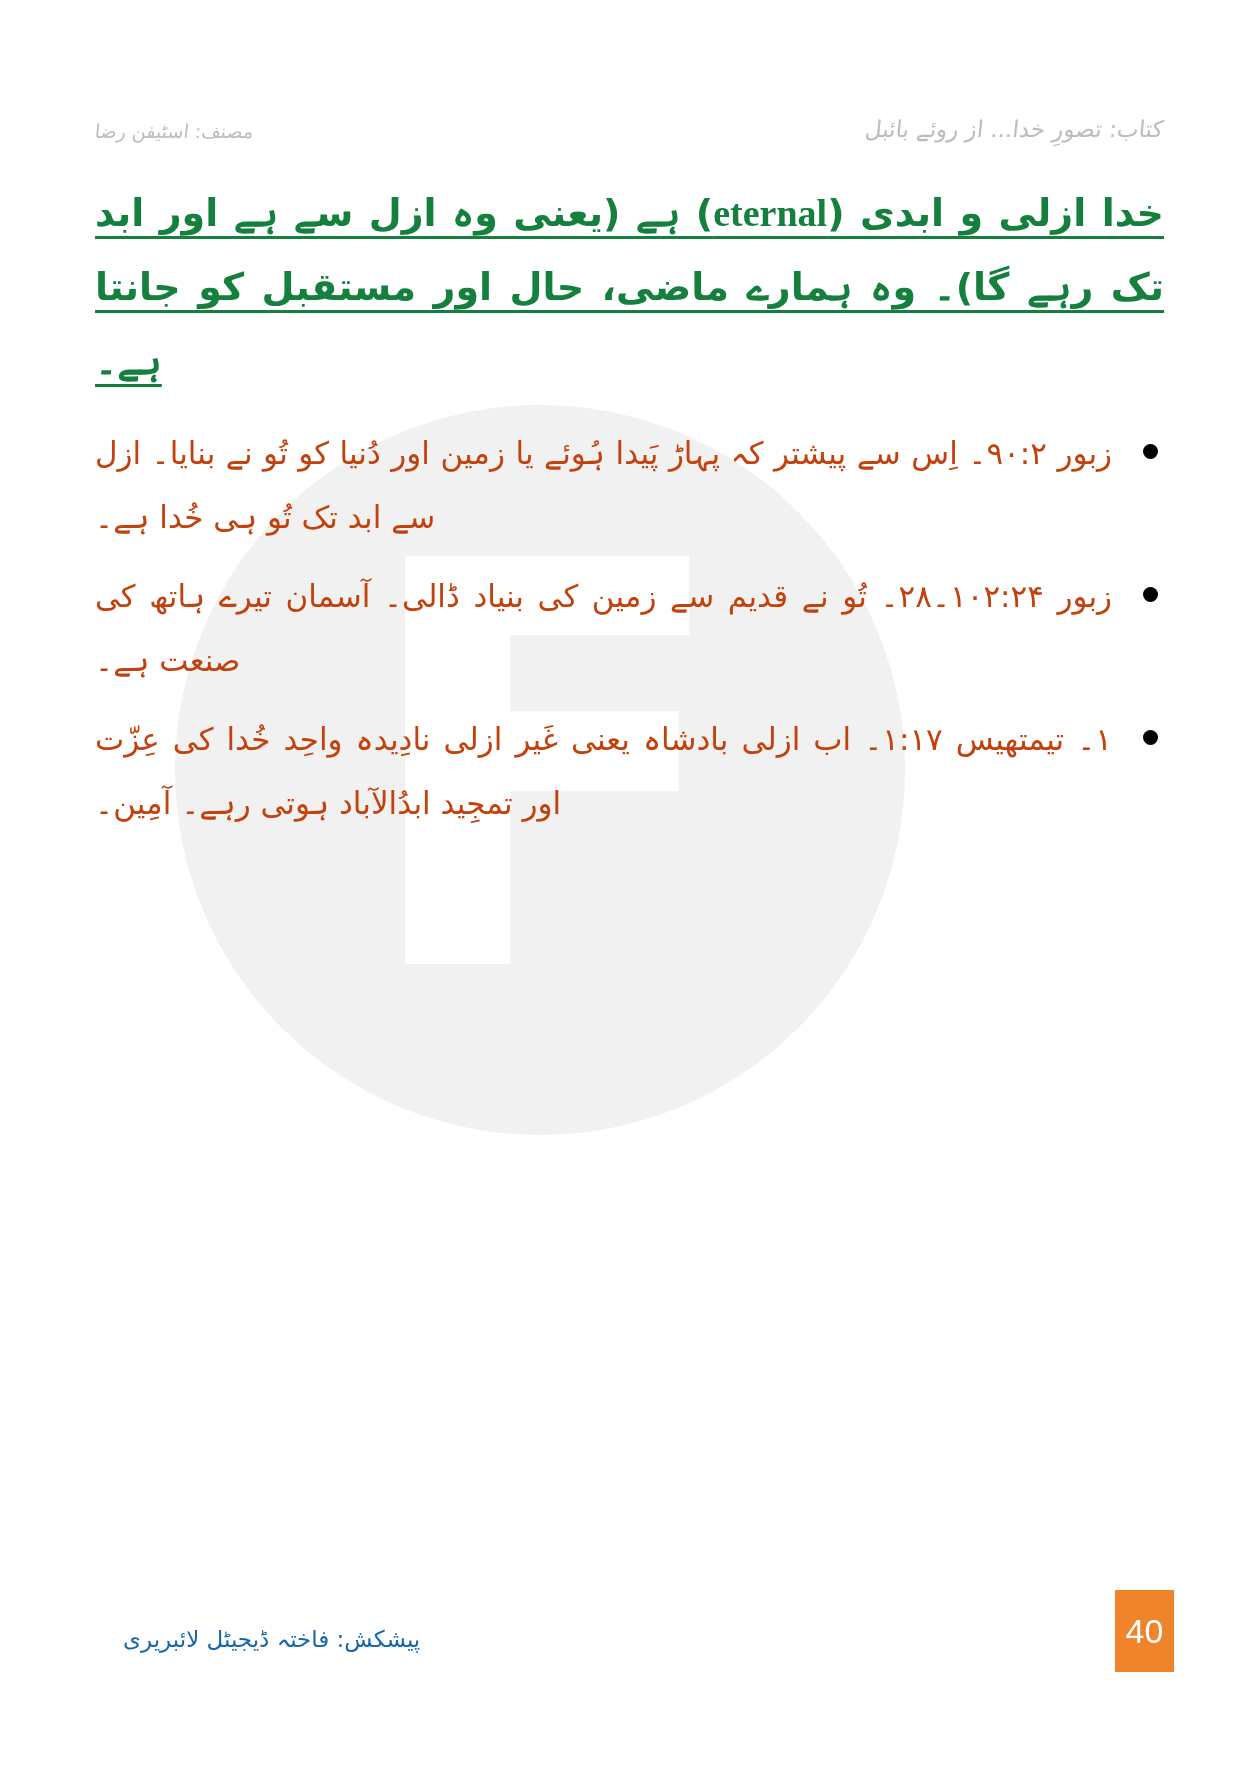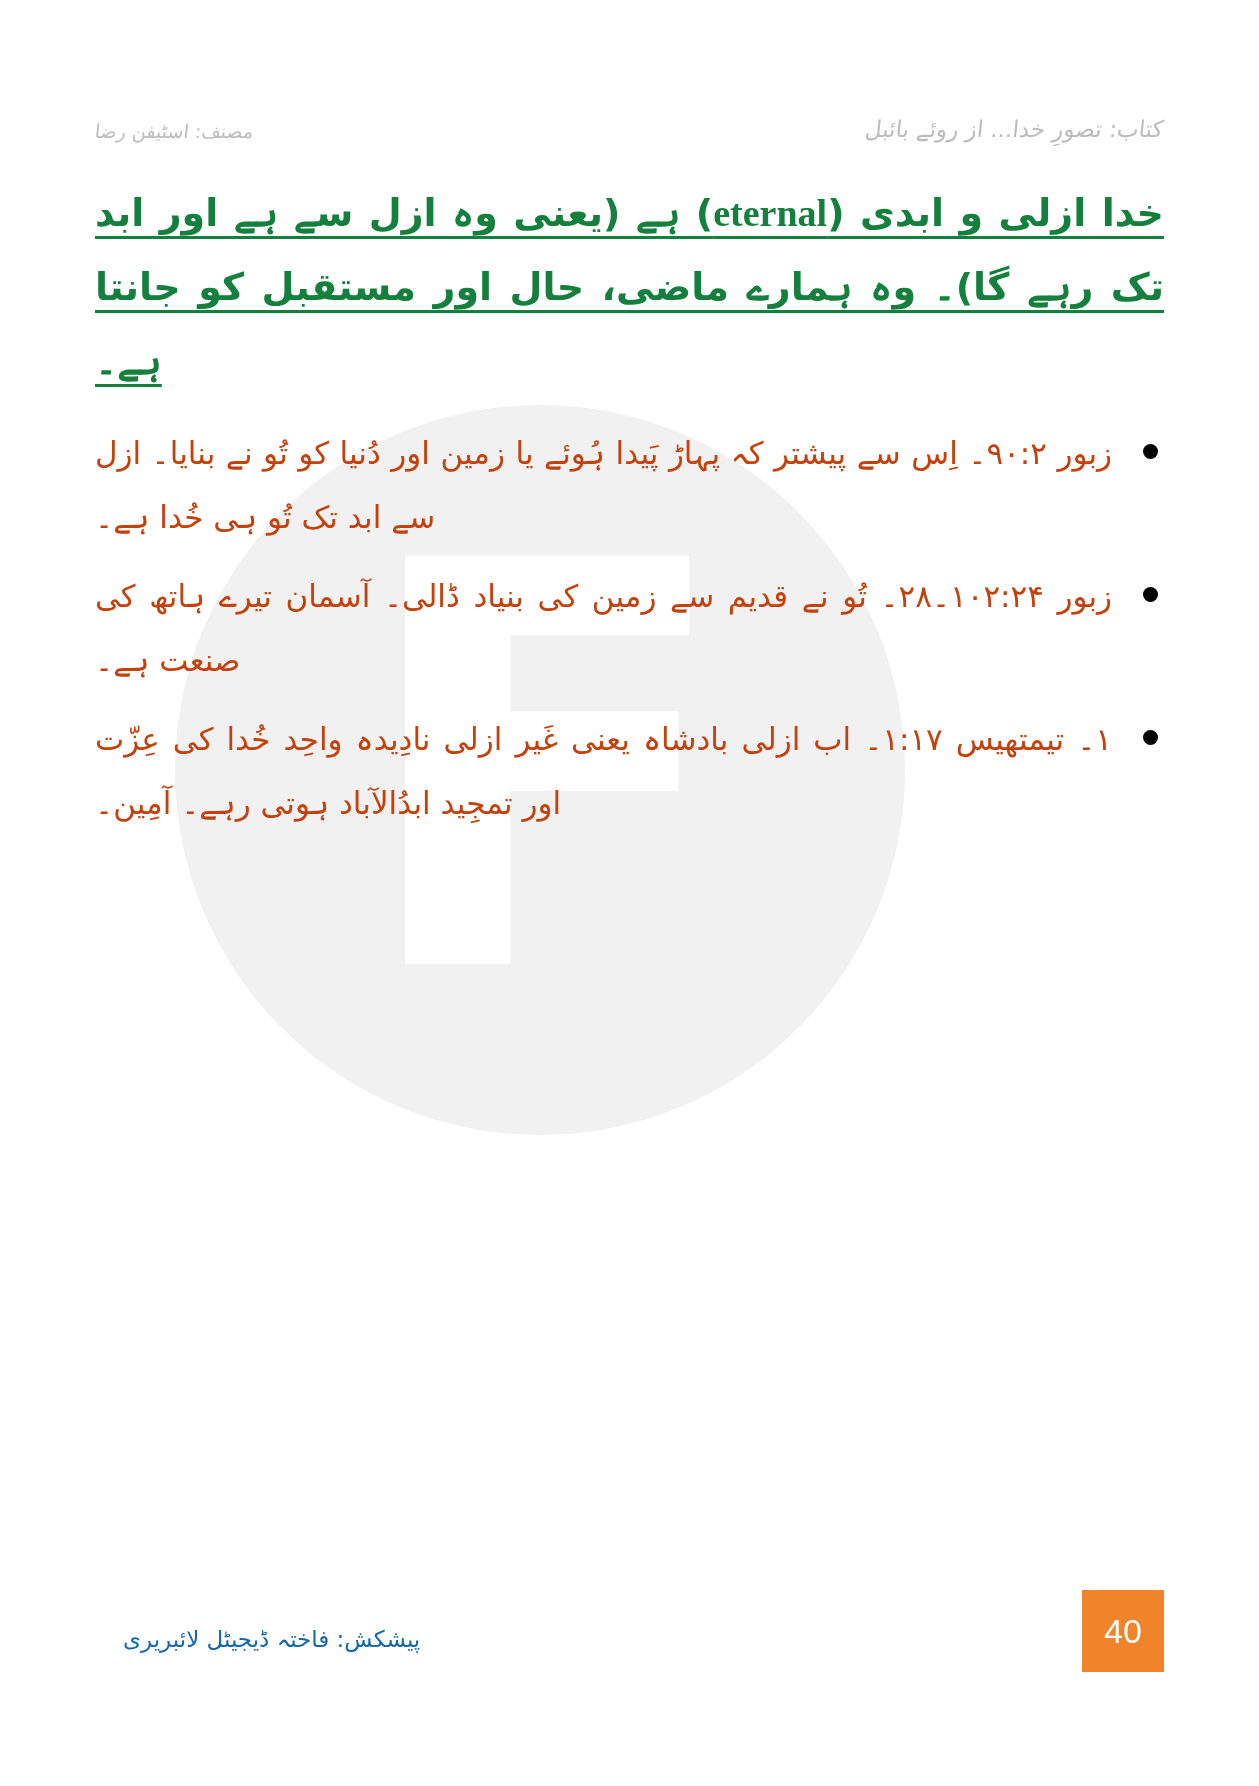--- a/index.html
+++ b/index.html
@@ -129,40 +129,40 @@
     font-weight:normal;
   }
 
   
   .gap-s{height:18px;}
   .gap-m{height:34px;}
 
   
   .footer{
     position:absolute;
-    left:95px; right:95px;
+    left:95px; right:85px;
     bottom:128px;
     height:66px;
     direction:rtl;
   }
   .footer .credit{
     position:absolute;
     right:auto;
     left:28px;
     bottom:6px;
     color:#1767ab;
     font-size:23px;
     white-space:nowrap;
   }
   .pagebox{
     position:absolute;
     left:auto;
     right:0;
     bottom:-14px;
-    width:82px;height:82px;
+    width:59px;height:82px;
     background:#f0842b;
     color:#ffffff;
     display:flex;
     align-items:center;
     justify-content:center;
     font-size:34px;
     font-family:"Liberation Sans","DejaVu Sans",sans-serif;
   }
 </style>
 </head>

